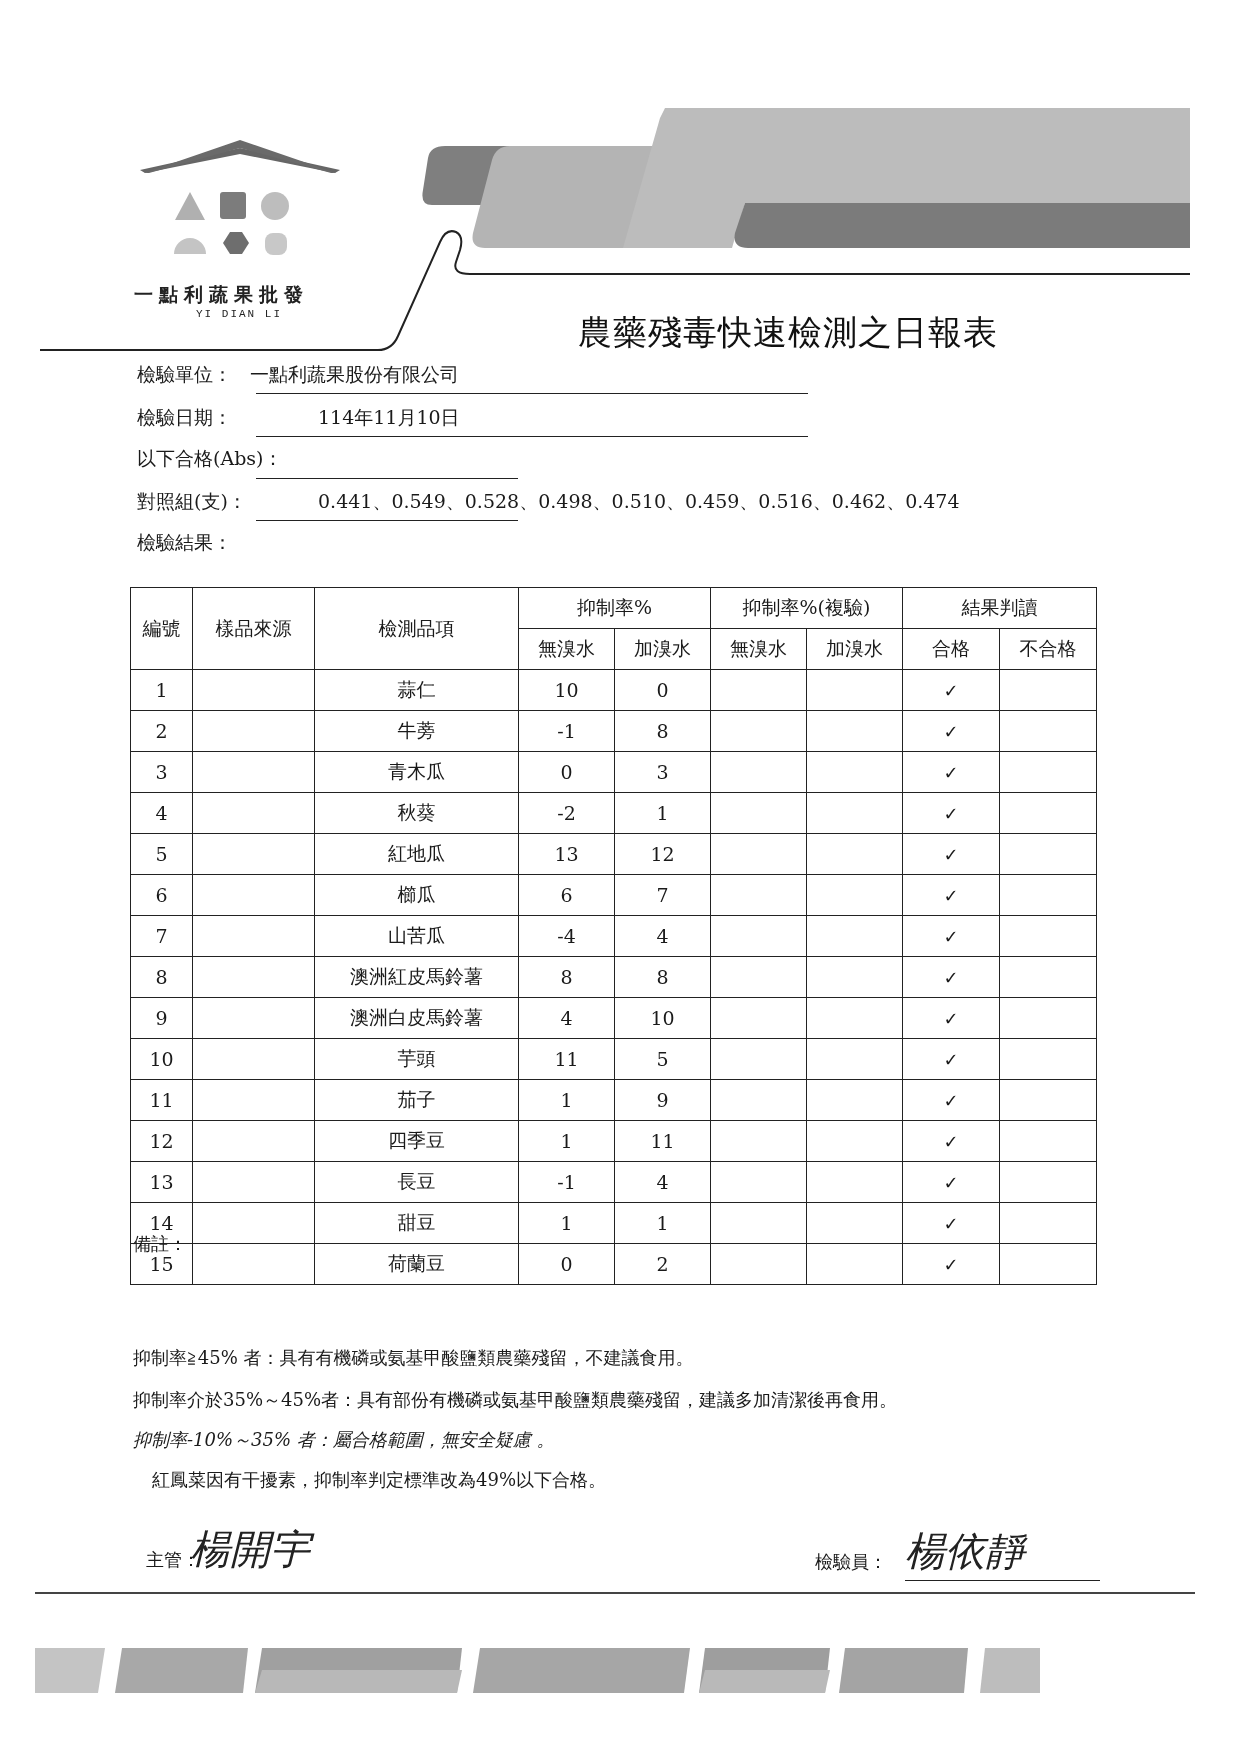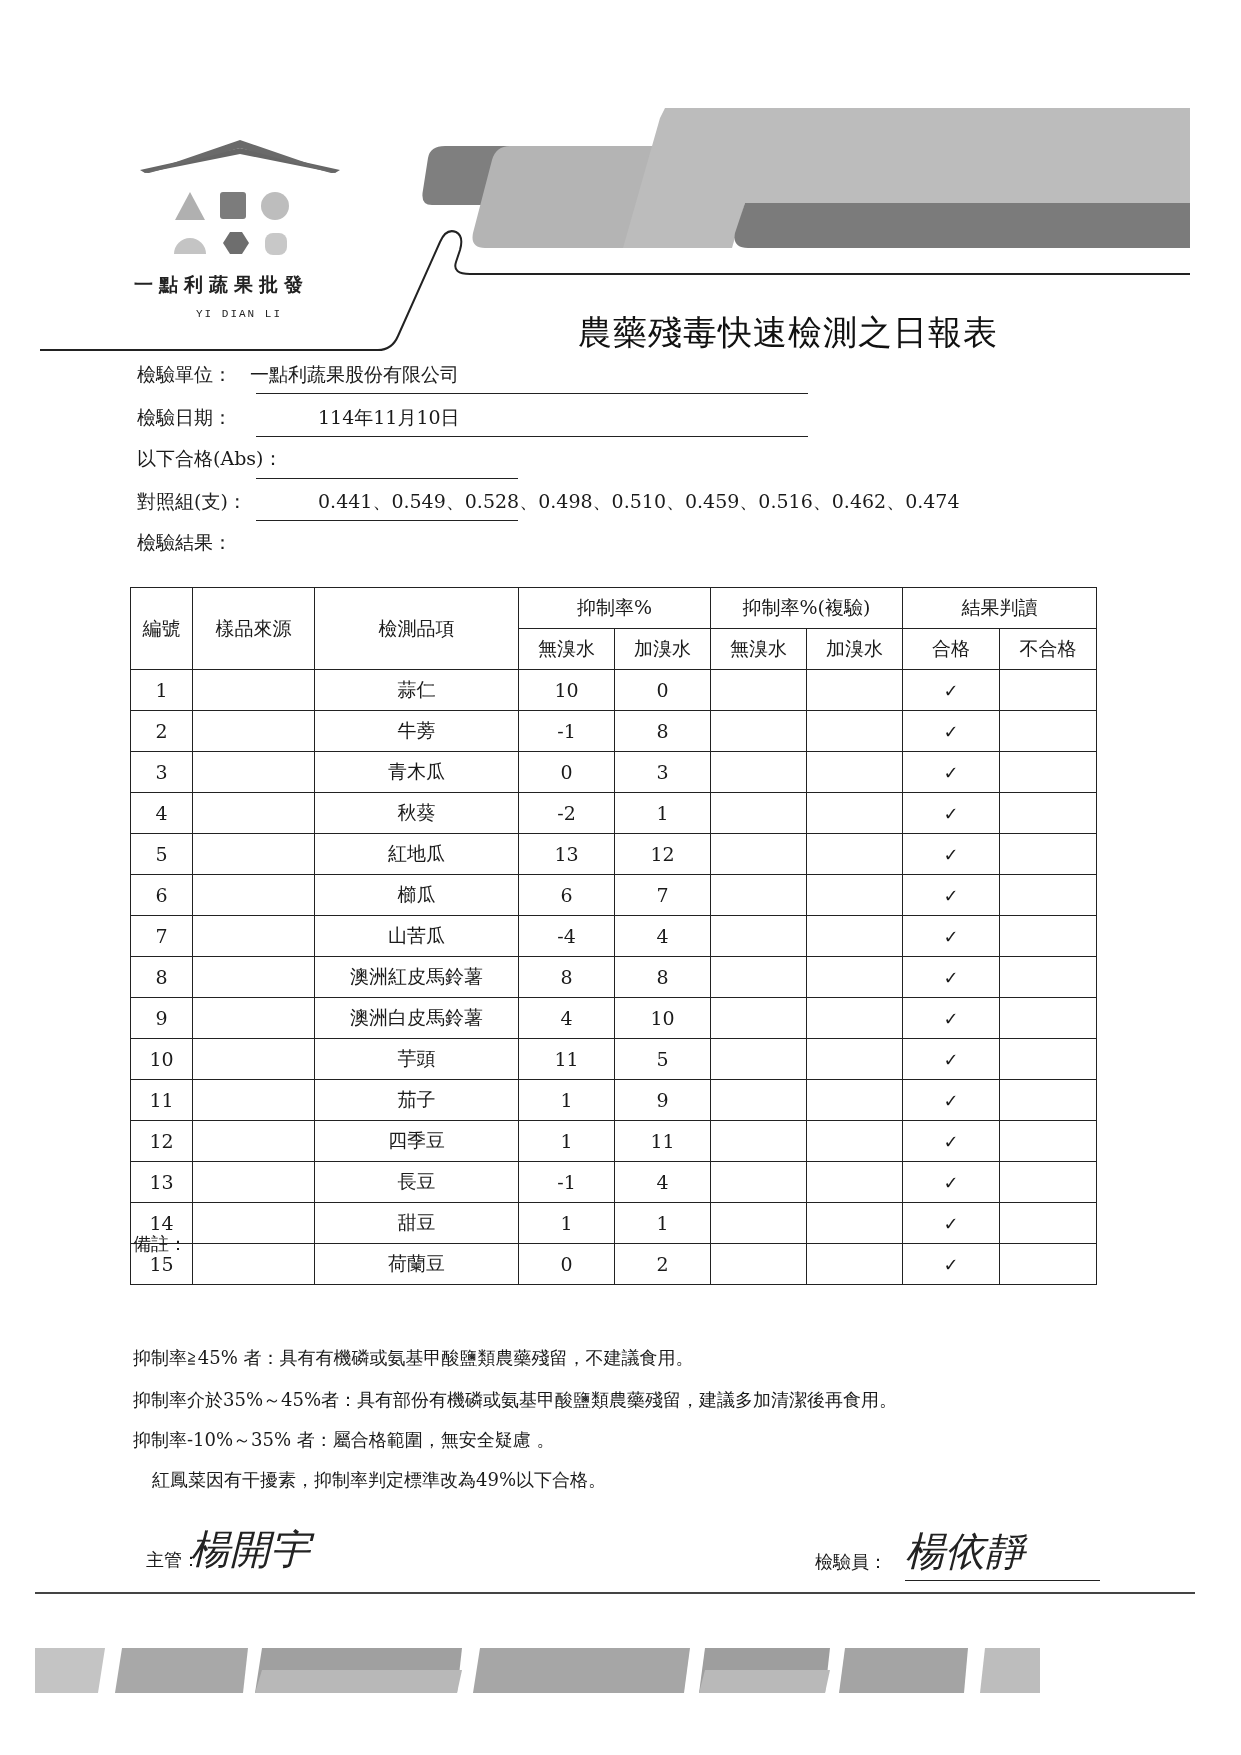--- a/index.html
+++ b/index.html
@@ -2,21 +2,21 @@
 <html><head>
 <meta charset="utf-8">
 <style>
   html, body { margin: 0; padding: 0; background: #ffffff; }
   body { width: 1241px; height: 1755px; position: relative; overflow: hidden;
          font-family: "DejaVu Serif", "Liberation Serif", serif; color: #1a1a1a; }
   .abs { position: absolute; }
 
   
   .logo { left: 130px; top: 140px; width: 220px; height: 190px; }
-  .logo-cn { left: 134px; top: 272px; font-family: "DejaVu Sans", sans-serif; font-weight: bold;
+  .logo-cn { left: 134px; top: 282px; font-family: "DejaVu Sans", sans-serif; font-weight: bold;
              font-size: 19px; letter-spacing: 6px; color: #222; }
   .logo-en { left: 196px; top: 308px; font-family: Liberation Mono, monospace; font-size: 11px;
              letter-spacing: 2px; color: #222; }
   .header-art { left: 0; top: 0; width: 1241px; height: 360px; }
   .title { left: 578px; top: 310px; font-family: "DejaVu Sans", sans-serif; font-size: 34px;
            letter-spacing: 1px; color: #111; }
 
   
   .info-label { font-size: 19px; left: 137px; }
   .info-value { font-size: 19px; }
@@ -283,21 +283,21 @@
         <td></td>
         <td class="check">✓</td>
         <td class="check"></td>
       </tr>
     </tbody>
 </table>
 
 <div class="abs note" style="top:1232px;">備註：</div>
 <div class="abs note" style="top:1346px;">抑制率≧45% 者：具有有機磷或氨基甲酸鹽類農藥殘留，不建議食用。</div>
 <div class="abs note" style="top:1388px;">抑制率介於35%～45%者：具有部份有機磷或氨基甲酸鹽類農藥殘留，建議多加清潔後再食用。</div>
-<div class="abs note" style="top:1428px;">抑制率-10%～35% 者：屬合格範圍，無安全疑慮 。</div>
+<div class="abs note" style="top:1428px;font-style:italic;">抑制率-10%～35% 者：屬合格範圍，無安全疑慮 。</div>
 <div class="abs note" style="top:1468px;margin-left:19px;">紅鳳菜因有干擾素，抑制率判定標準改為49%以下合格。</div>
 
 <div class="abs sig-label" style="left:146px; top:1548px;">主管：</div>
 <div class="abs sig" style="left:190px; top:1522px;">楊開宇</div>
 <div class="abs sig-label" style="left:815px; top:1550px;">檢驗員：</div>
 <div class="abs sig" style="left:905px; top:1524px;">楊依靜</div>
 <div class="abs uline" style="left:905px; top:1580px; width:195px;"></div>
 
 <div class="abs footer-line"></div>
 

